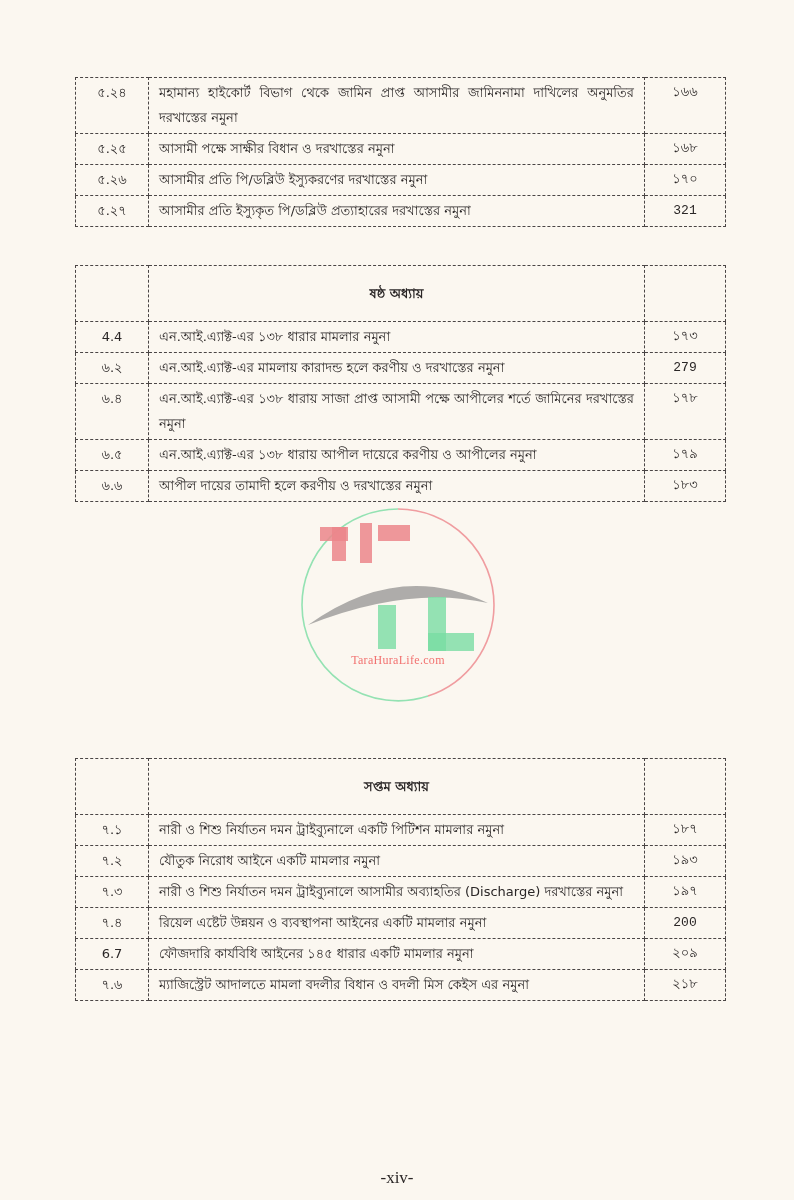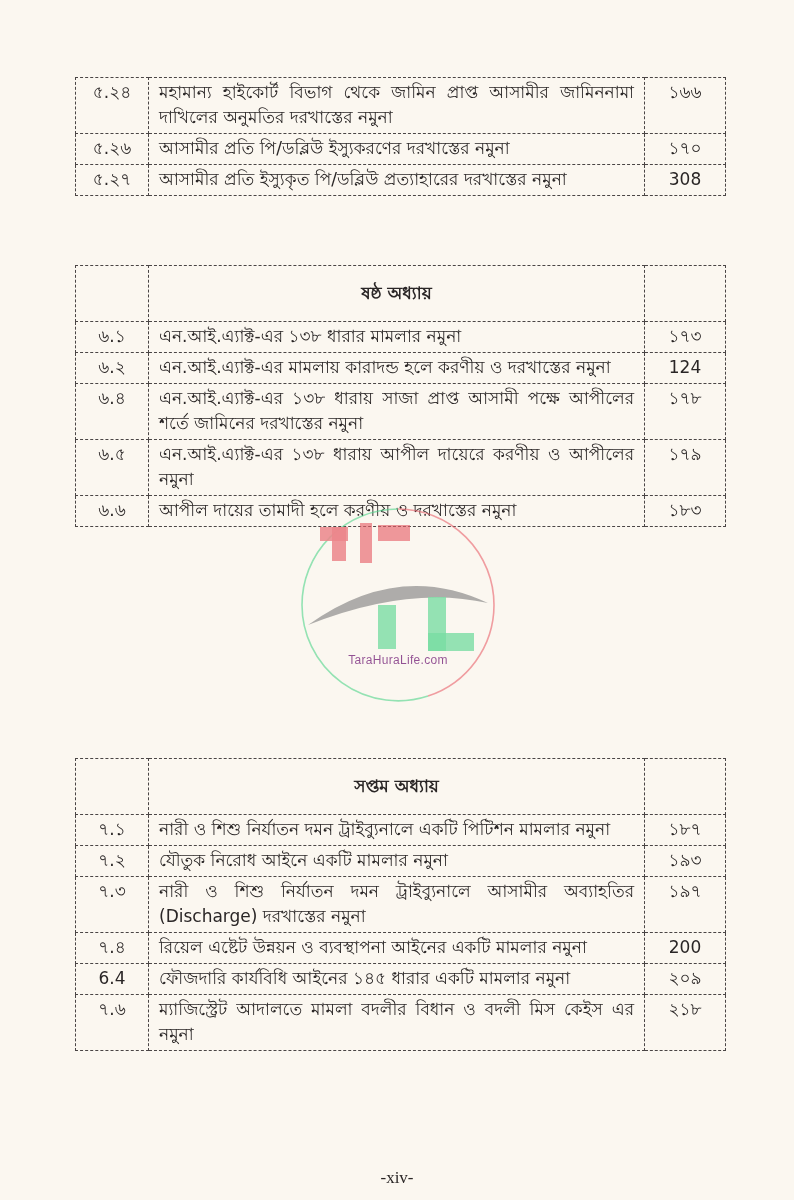--- a/index.html
+++ b/index.html
@@ -24,38 +24,39 @@
   .toc-table {
     position: absolute;
     left: 75px;
     width: 650px;
     border-collapse: collapse;
     table-layout: fixed;
   }
   .toc-table td {
     border: 1px dashed #4a4545;
     vertical-align: top;
-    font-size: 17px;
+    font-size: 13px;
     line-height: 25px;
     padding: 2px 0 3px 0;
   }
   .toc-table col.c-num { width: 73px; }
   .toc-table col.c-title { width: 496px; }
   .toc-table col.c-page { width: 81px; }
   .cell-num {
     text-align: center;
   }
   .cell-title {
     text-align: justify;
     text-align-last: left;
     padding-left: 10px !important;
     padding-right: 10px !important;
   }
   .cell-page {
     text-align: center;
+    font-family: Liberation Mono, monospace;
   }
   .chapter-row td {
     height: 50px;
     vertical-align: middle;
   }
   .chapter-title {
     text-align: center;
     font-size: 19px;
     font-weight: bold;
   }
@@ -81,23 +82,23 @@
     height: 200px;
     pointer-events: none;
     opacity: 0.75;
   }
   .watermark-text {
     position: absolute;
     left: 0;
     top: 148px;
     width: 200px;
     text-align: center;
-    font-family: Liberation Sans, sans-serif;
+    font-family: Liberation Serif, serif;
     font-size: 12px;
-    color: #701a75;
+    color: #ef4444;
     letter-spacing: 0.3px;
   }
 </style>
 </head>
 <body>
 
 <div class="page">
 
   <table class="toc-table" id="t1">
     <colgroup>
@@ -105,53 +106,58 @@
         <col class="c-title">
         <col class="c-page">
       </colgroup>
     <tbody>
       <tr>
         <td class="cell-num">৫.২৪</td>
         <td class="cell-title">মহামান্য হাইকোর্ট বিভাগ থেকে জামিন প্রাপ্ত আসামীর জামিননামা দাখিলের অনুমতির দরখাস্তের নমুনা</td>
         <td class="cell-page">১৬৬</td>
       </tr>
       <tr>
+        <td class="cell-num">৫.২৫</td>
+        <td class="cell-title">আসামী পক্ষে সাক্ষীর বিধান ও দরখাস্তের নমুনা</td>
+        <td class="cell-page">১৬৮</td>
+      </tr>
+      <tr>
         <td class="cell-num">৫.২৬</td>
         <td class="cell-title">আসামীর প্রতি পি/ডব্লিউ ইস্যুকরণের দরখাস্তের নমুনা</td>
         <td class="cell-page">১৭০</td>
       </tr>
       <tr>
         <td class="cell-num">৫.২৭</td>
         <td class="cell-title">আসামীর প্রতি ইস্যুকৃত পি/ডব্লিউ প্রত্যাহারের দরখাস্তের নমুনা</td>
-        <td class="cell-page">308</td>
+        <td class="cell-page">321</td>
       </tr>
     </tbody>
   </table>
 
   <table class="toc-table" id="t2">
     <colgroup>
         <col class="c-num">
         <col class="c-title">
         <col class="c-page">
       </colgroup>
     <tbody>
       <tr class="chapter-row">
         <td></td>
         <td class="chapter-title">ষষ্ঠ অধ্যায়</td>
         <td></td>
       </tr>
       <tr>
-        <td class="cell-num">৬.১</td>
+        <td class="cell-num">4.4</td>
         <td class="cell-title">এন.আই.এ্যাক্ট-এর ১৩৮ ধারার মামলার নমুনা</td>
         <td class="cell-page">১৭৩</td>
       </tr>
       <tr>
         <td class="cell-num">৬.২</td>
         <td class="cell-title">এন.আই.এ্যাক্ট-এর মামলায় কারাদন্ড হলে করণীয় ও দরখাস্তের নমুনা</td>
-        <td class="cell-page">124</td>
+        <td class="cell-page">279</td>
       </tr>
       <tr>
         <td class="cell-num">৬.৪</td>
         <td class="cell-title">এন.আই.এ্যাক্ট-এর ১৩৮ ধারায় সাজা প্রাপ্ত আসামী পক্ষে আপীলের শর্তে জামিনের দরখাস্তের নমুনা</td>
         <td class="cell-page">১৭৮</td>
       </tr>
       <tr>
         <td class="cell-num">৬.৫</td>
         <td class="cell-title">এন.আই.এ্যাক্ট-এর ১৩৮ ধারায় আপীল দায়েরে করণীয় ও আপীলের নমুনা</td>
         <td class="cell-page">১৭৯</td>
@@ -190,21 +196,21 @@
         <td class="cell-num">৭.৩</td>
         <td class="cell-title">নারী ও শিশু নির্যাতন দমন ট্রাইব্যুনালে আসামীর অব্যাহতির (Discharge) দরখাস্তের নমুনা</td>
         <td class="cell-page">১৯৭</td>
       </tr>
       <tr>
         <td class="cell-num">৭.৪</td>
         <td class="cell-title">রিয়েল এষ্টেট উন্নয়ন ও ব্যবস্থাপনা আইনের একটি মামলার নমুনা</td>
         <td class="cell-page">200</td>
       </tr>
       <tr>
-        <td class="cell-num">6.4</td>
+        <td class="cell-num">6.7</td>
         <td class="cell-title">ফৌজদারি কার্যবিধি আইনের ১৪৫ ধারার একটি মামলার নমুনা</td>
         <td class="cell-page">২০৯</td>
       </tr>
       <tr>
         <td class="cell-num">৭.৬</td>
         <td class="cell-title">ম্যাজিস্ট্রেট আদালতে মামলা বদলীর বিধান ও বদলী মিস কেইস এর নমুনা</td>
         <td class="cell-page">২১৮</td>
       </tr>
     </tbody>
   </table>

